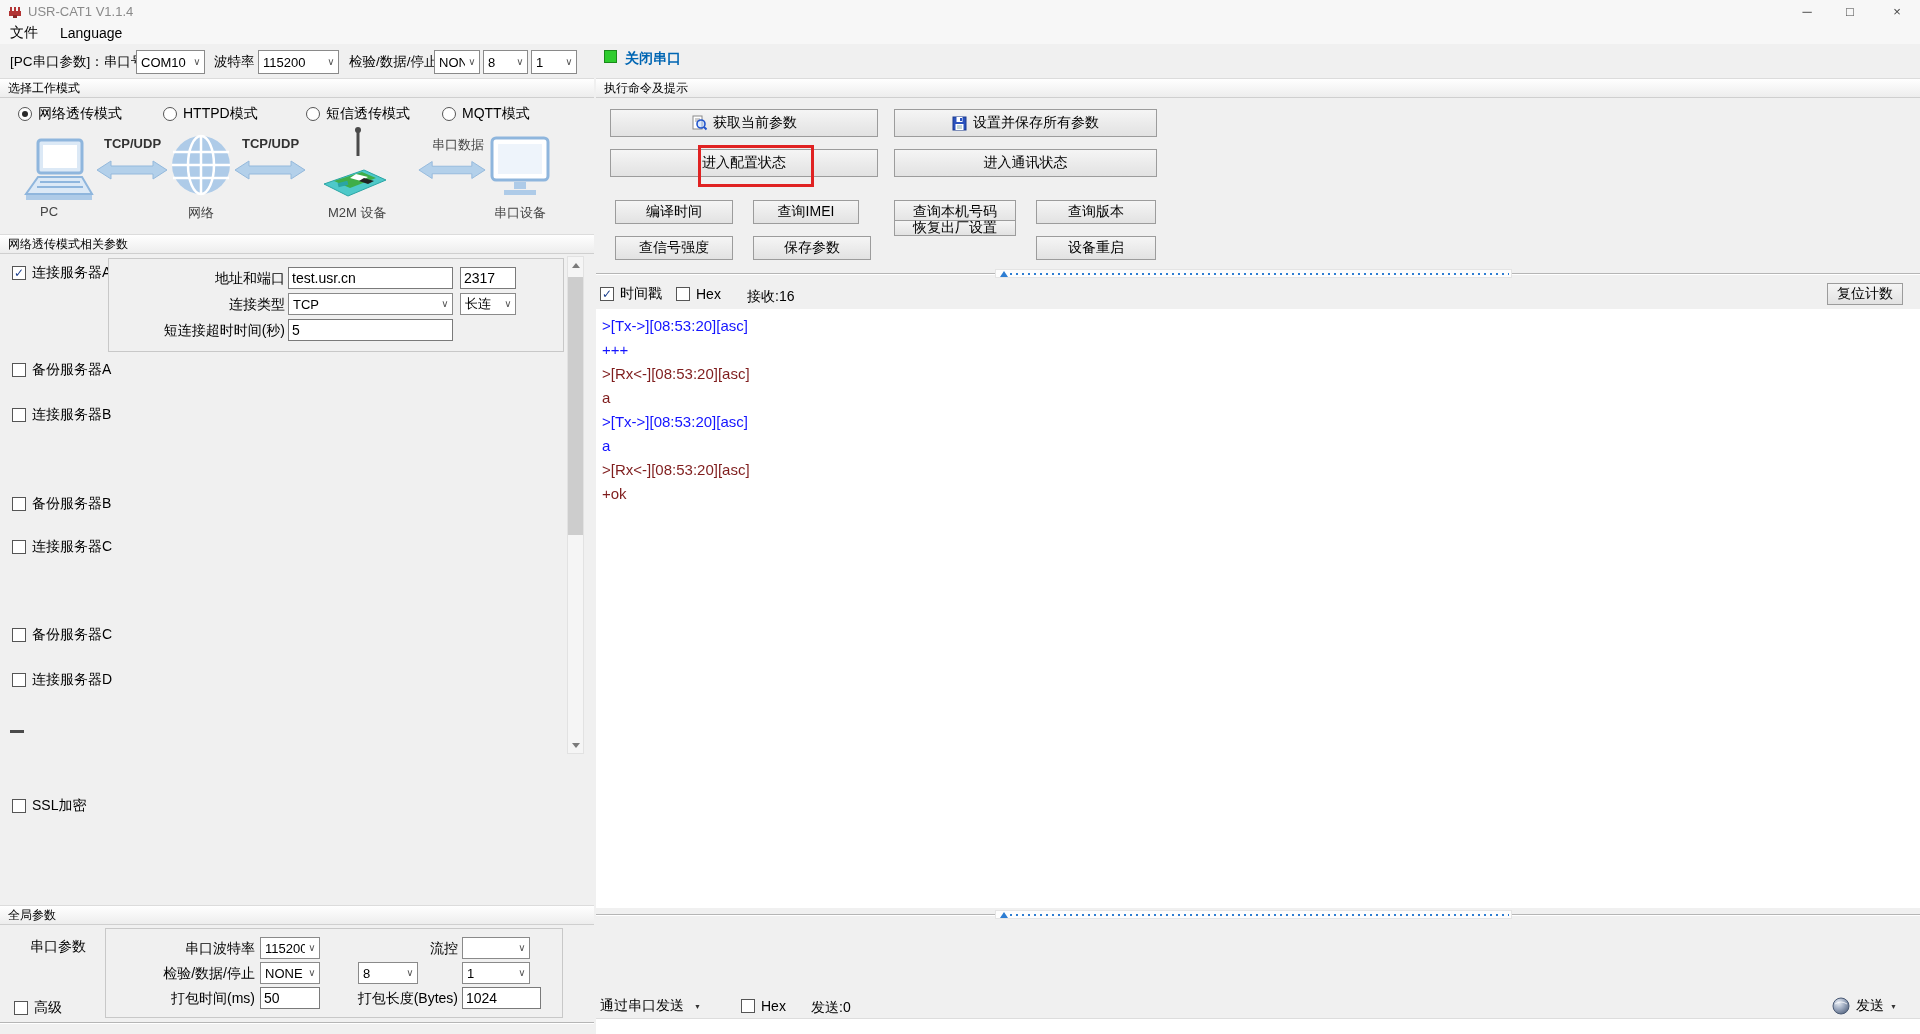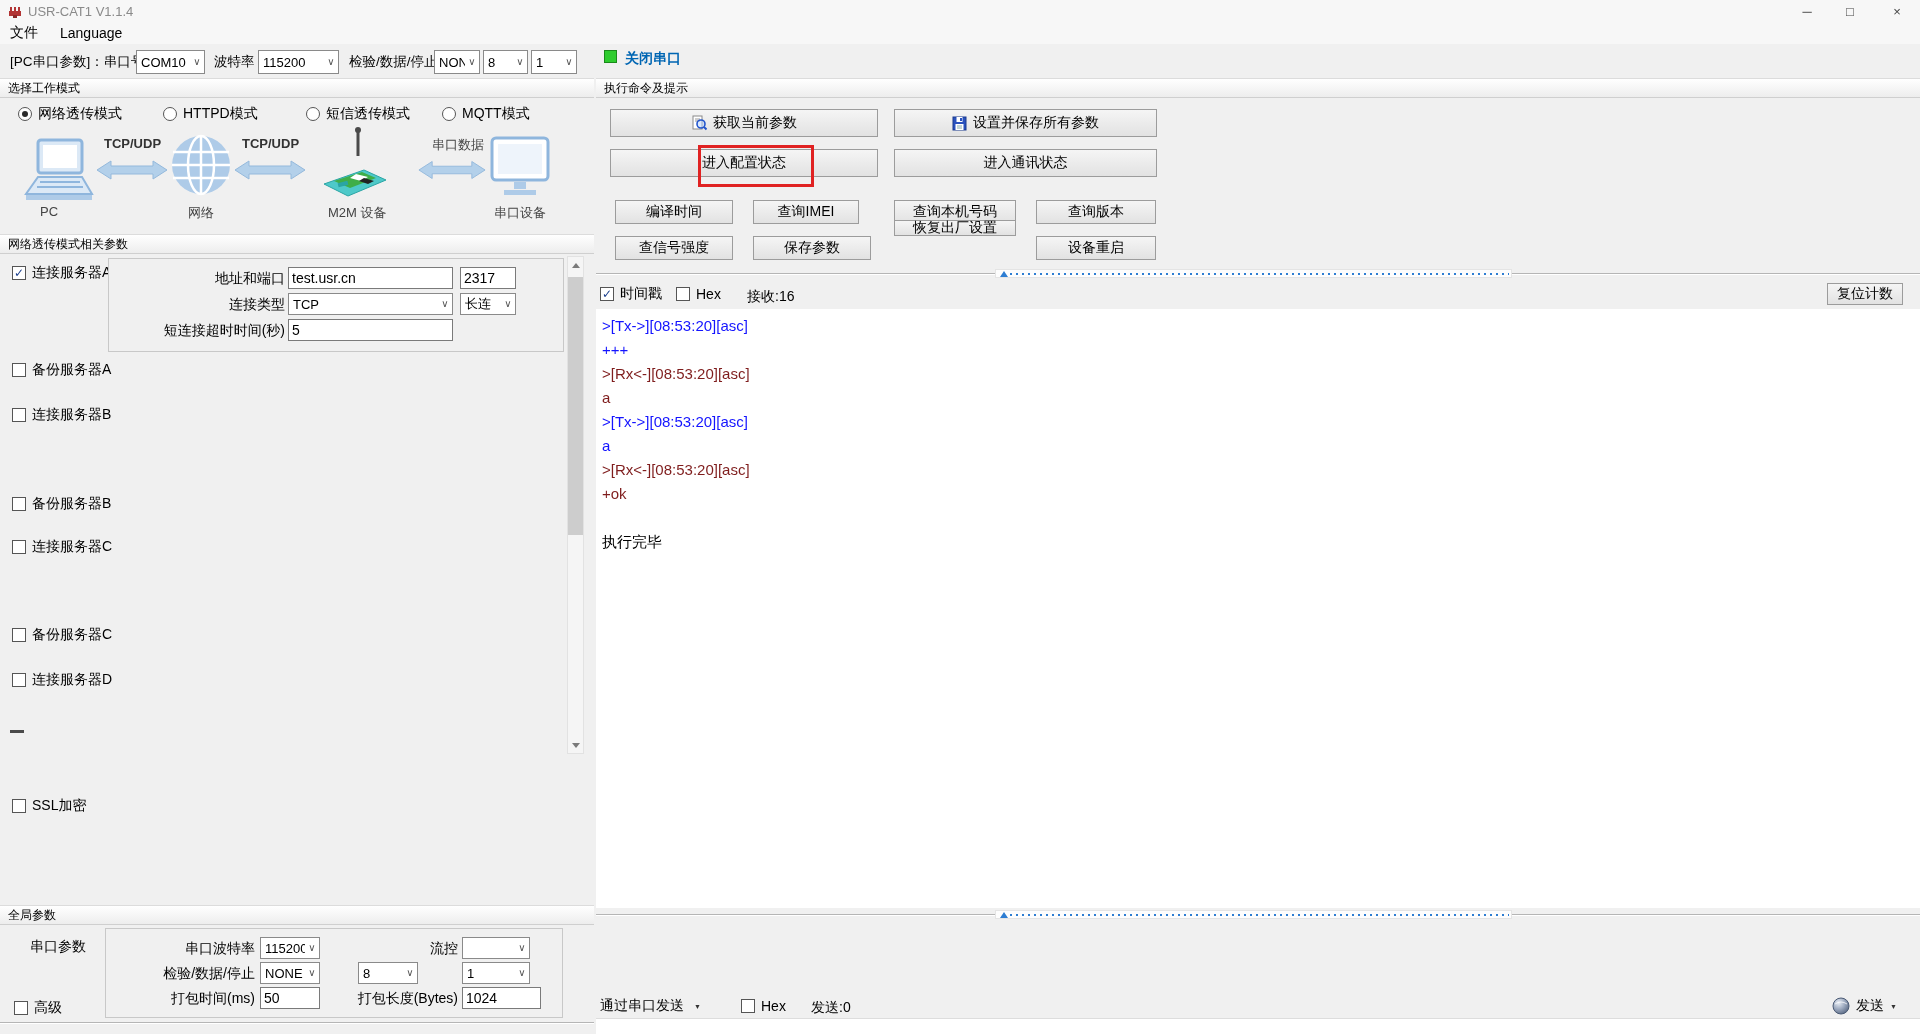--- a/index.html
+++ b/index.html
@@ -391,21 +391,20 @@
   <div class="logarea">
     <div class="logline tx">&gt;[Tx-&gt;][08:53:20][asc]</div>
     <div class="logline tx">+++</div>
     <div class="logline rx">&gt;[Rx&lt;-][08:53:20][asc]</div>
     <div class="logline rx">a</div>
     <div class="logline tx">&gt;[Tx-&gt;][08:53:20][asc]</div>
     <div class="logline tx">a</div>
     <div class="logline rx">&gt;[Rx&lt;-][08:53:20][asc]</div>
     <div class="logline rx">+ok</div>
     <div class="logline"></div>
-    <div class="logline info">执行完毕</div>
   </div>
 
   <div class="groove" style="left:596px;top:914px;width:1324px"></div>
   <div class="slider" style="left:995px;top:910px">
     <span class="tri-up"></span>
     <span class="dots"></span>
   </div>
 
   <div class="abs" style="left:600px;top:996px;height:20px;display:flex;align-items:center;gap:10px">
     <span class="smalltext">通过串口发送</span>

